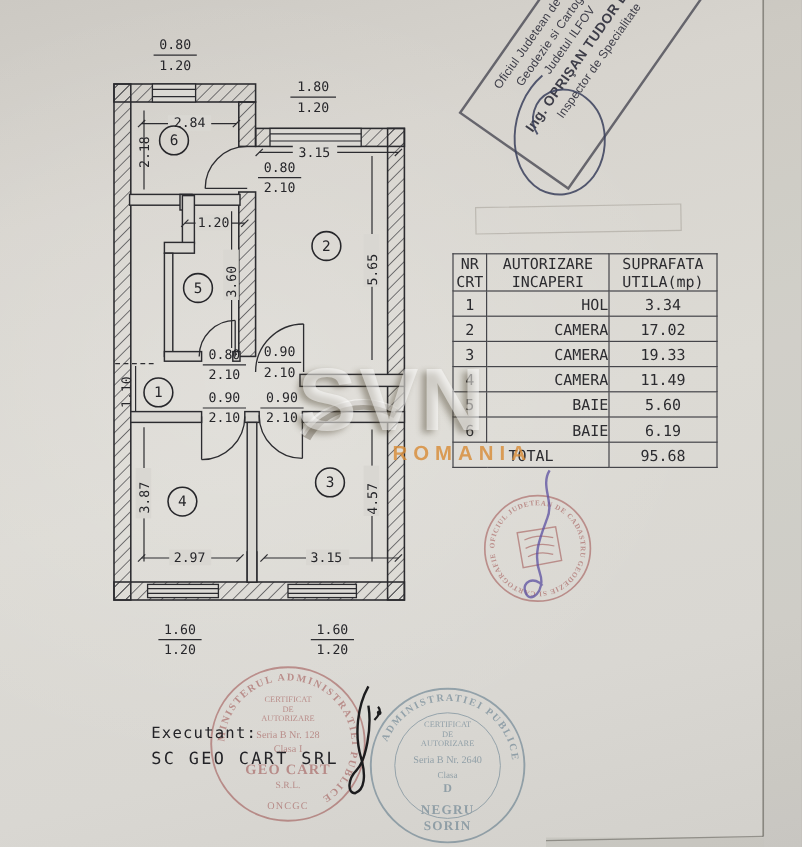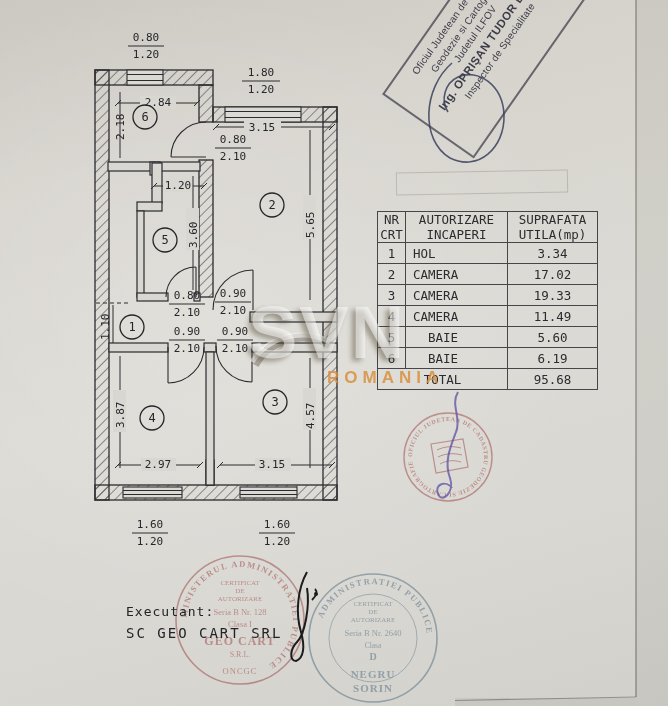--- a/index.html
+++ b/index.html
@@ -23,21 +23,21 @@
   .dim{font:11px "DejaVu Sans Mono",monospace;fill:#26262a;}
   .roomc{fill:none;stroke:#26262a;stroke-width:1.3;}
   .roomn{font:12px "DejaVu Sans Mono",monospace;fill:#26262a;}
 
   #area-table-wrap{position:absolute;left:377px;top:211px;}
   #area-table{border-collapse:collapse;table-layout:fixed;width:220px;
     font:12.5px "DejaVu Sans Mono",monospace;color:#2c2c30;}
   #area-table th,#area-table td{border:1.5px solid #45454a;padding:0;height:20px;
     font-weight:normal;text-align:center;overflow:hidden;}
   #area-table th{height:20px;}
-  #area-table td.c-destination{text-align:left;padding-left:7px;}
+  #area-table td.c-destination{text-align:right;padding-left:7px;}
   #area-table td.c-destination.indent{padding-left:22px;}
 
   #inspector-stamp{
     position:absolute;left:384px;top:-14px;width:206px;height:112px;
     transform:rotate(-55deg);transform-origin:center;
     border:2px solid rgba(58,58,70,.72);color:#3d3d48;text-align:center;
     font-family:"Liberation Sans",sans-serif;padding-top:6px;box-sizing:border-box;
   }
   #inspector-stamp div{font-size:10px;line-height:13.5px;letter-spacing:.2px;}
   #inspector-stamp .strong{font-size:11.5px;font-weight:bold;letter-spacing:.4px;line-height:16px;}

